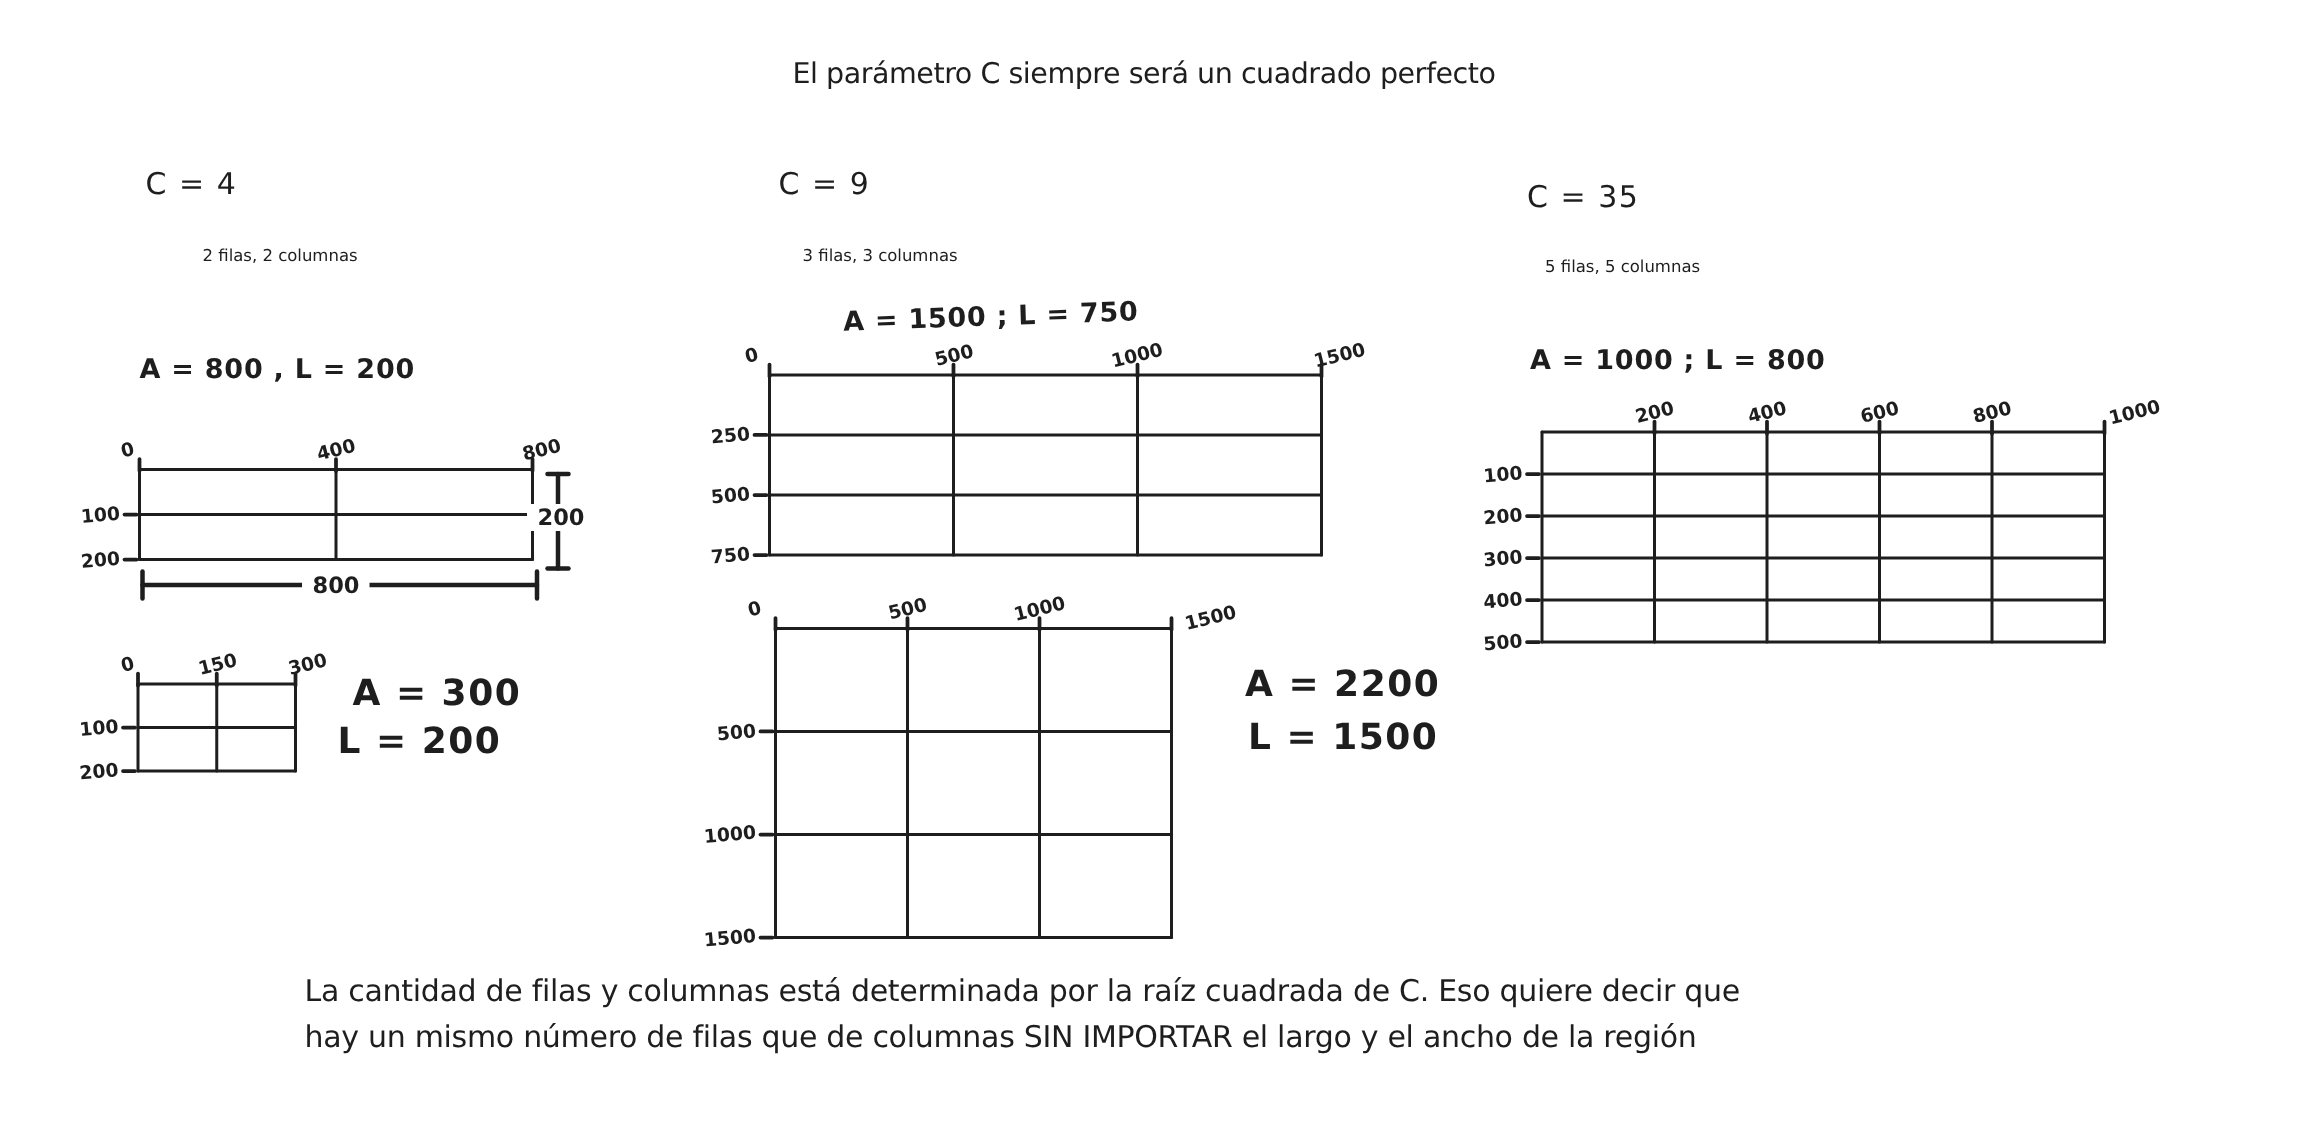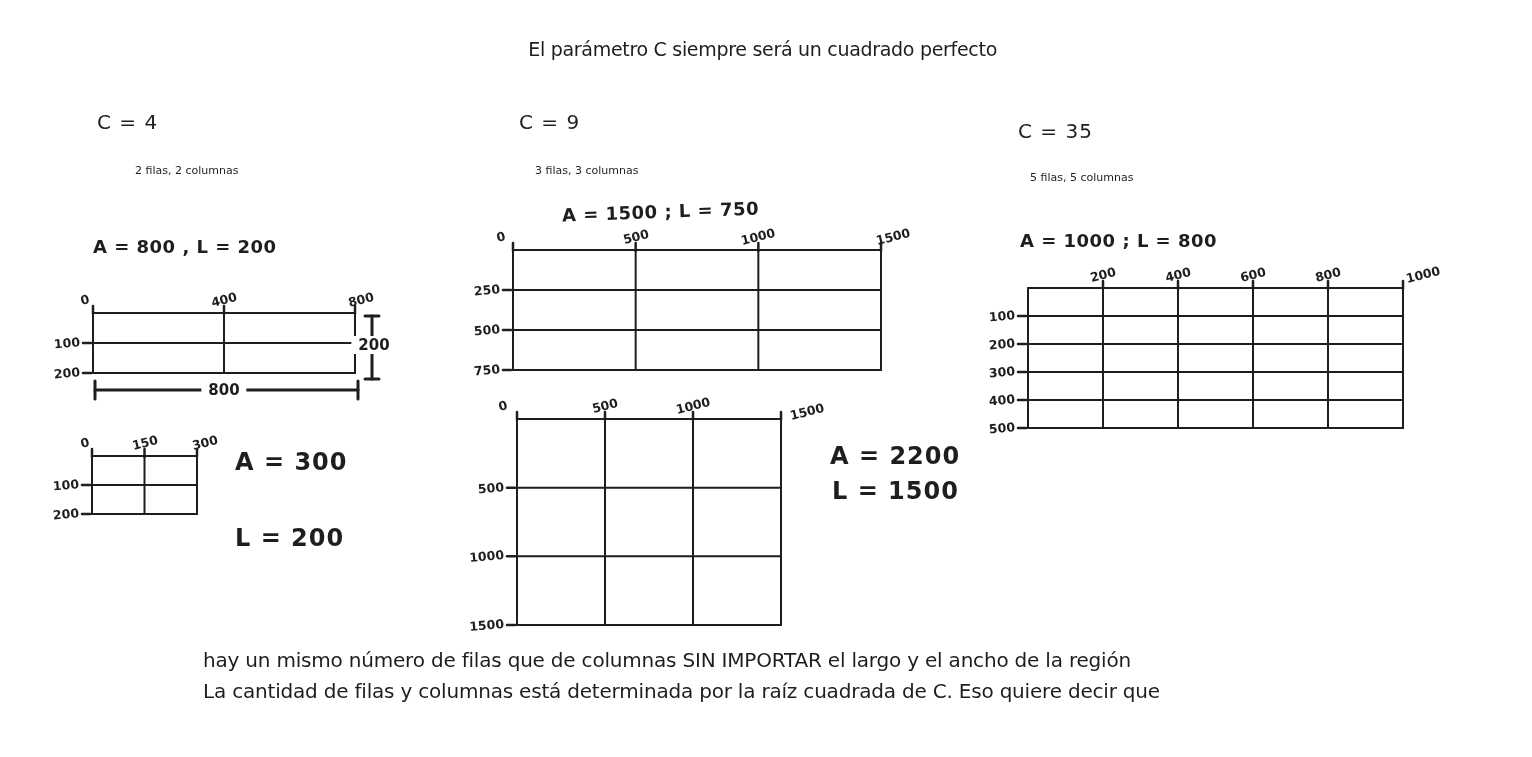--- a/index.html
+++ b/index.html
@@ -116,35 +116,35 @@
         <line x1="1018" y1="428" x2="1026" y2="428" stroke="#1e1e1e" stroke-width="2.5" stroke-linecap="round"></line>
       </g>
     </svg>
 
   <div class="hw title" style="left:397px;top:38px;width:600px;">El parámetro C siempre será un cuadrado perfecto</div>
 
   <div class="hw c-label" style="left:97px;top:110px;">C = 4</div>
   <div class="hw dims-label" style="left:135px;top:164px;">2 filas, 2 columnas</div>
   <div class="hw params-label" style="left:93px;top:236px;">A = 800 ,   L = 200</div>
   <div class="hw side-label" style="left:235px;top:448px;">A = 300</div>
-  <div class="hw side-label" style="left:235px;top:480px;margin-top:44px;">L = 200</div>
+  <div class="hw side-label" style="left:225px;top:480px;">L = 200</div>
 
   <div class="hw c-label" style="left:519px;top:110px;">C = 9</div>
   <div class="hw dims-label" style="left:535px;top:164px;">3 filas, 3 columnas</div>
   <div class="hw params-label" style="left:562px;top:201px;transform:rotate(-2deg);">A = 1500 ;   L = 750</div>
   <div class="hw side-label" style="left:830px;top:442px;">A = 2200</div>
   <div class="hw side-label" style="left:832px;top:477px;">L = 1500</div>
 
   <div class="hw c-label" style="left:1018px;top:119px;">C = 35</div>
   <div class="hw dims-label" style="left:1030px;top:171px;">5 filas, 5 columnas</div>
   <div class="hw params-label" style="left:1020px;top:230px;">A = 1000  ;   L = 800</div>
 
   <div class="hw footer-text" style="left:203px;top:645px;">
+    <div>La cantidad de filas y columnas está determinada por la raíz cuadrada de C. Eso quiere decir que</div>
     <div>hay un mismo número de filas que de columnas SIN IMPORTAR el largo y el ancho de la región</div>
-    <div>La cantidad de filas y columnas está determinada por la raíz cuadrada de C. Eso quiere decir que</div>
   </div>
 
 <div class="tick-label x" style="left: 85px; top: 307px; color: rgb(30, 30, 30);">0</div>
     <div class="tick-label x" style="left: 224px; top: 307px; color: rgb(30, 30, 30);">400</div>
     <div class="tick-label x" style="left: 361px; top: 307px; color: rgb(30, 30, 30);">800</div>
     <div class="tick-label y" style="left: 80px; top: 343px; color: rgb(30, 30, 30);">100</div>
     <div class="tick-label y" style="left: 80px; top: 373px; color: rgb(30, 30, 30);">200</div>
     <div class="dim-label" style="left: 224px; top: 390px; color: rgb(30, 30, 30);">800</div>
     <div class="dim-label" style="left: 374px; top: 345px; color: rgb(30, 30, 30);">200</div>
     <div class="tick-label x" style="left: 85px; top: 450px; color: rgb(30, 30, 30);">0</div>

